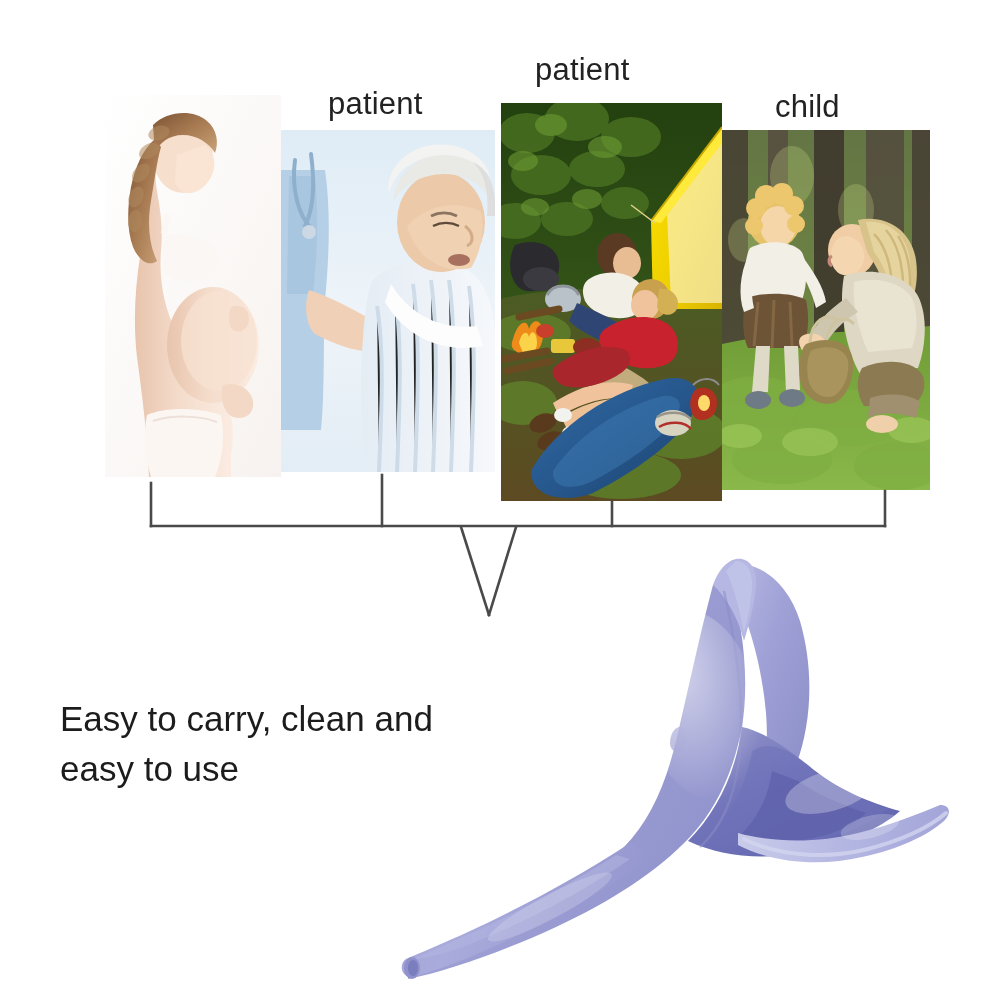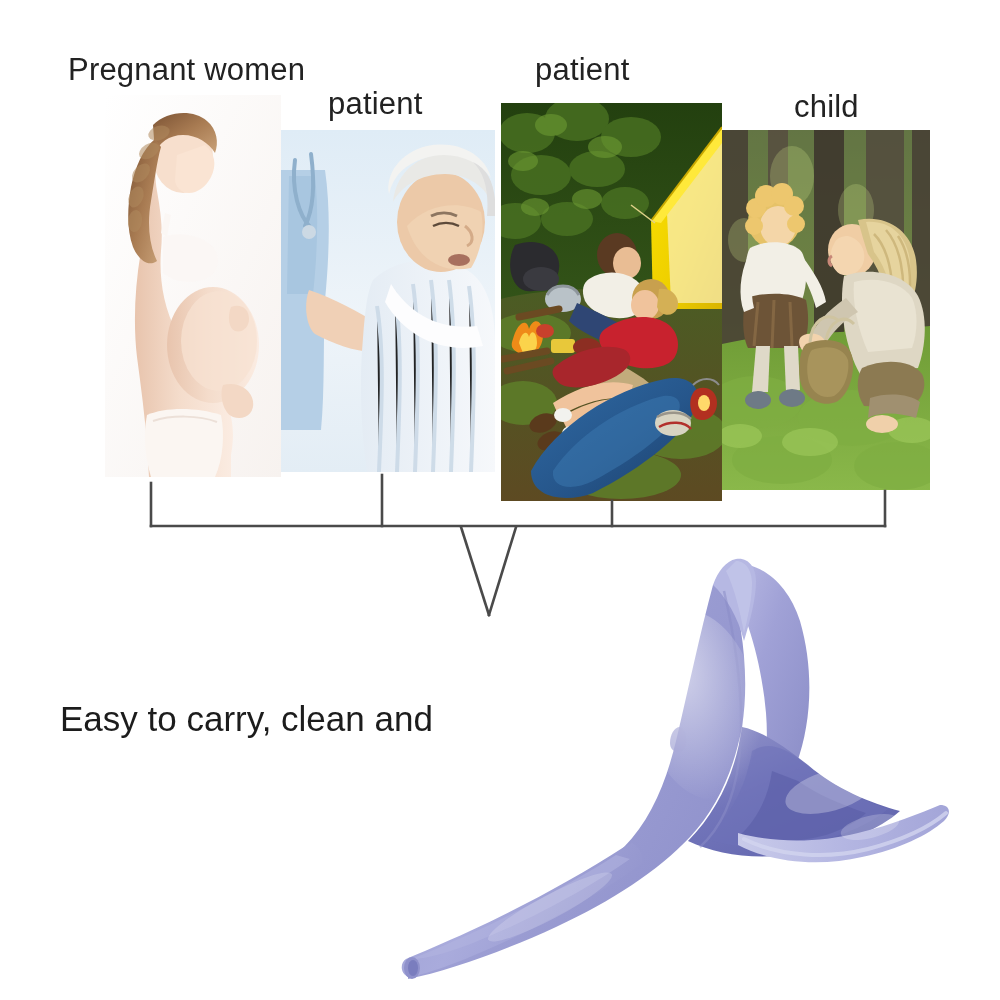--- a/index.html
+++ b/index.html
@@ -22,21 +22,21 @@
     position: absolute;
     color: #222222;
     font-weight: 400;
     letter-spacing: 0.2px;
     white-space: nowrap;
     line-height: 1;
   }
   #label-pregnant { left: 68px;  top: 54px; font-size: 31px; }
   #label-patient  { left: 328px; top: 88px; font-size: 31px; text-align: right; }
   #label-outdoor  { left: 535px; top: 54px; font-size: 31px; }
-  #label-child    { left: 794px; top: 91px; font-size: 31px; }
+  #label-child    { left: 775px; top: 91px; font-size: 31px; }
 
   
   .photo {
     position: absolute;
     overflow: hidden;
     background: #ffffff;
   }
   .photo > svg { display: block; width: 100%; height: 100%; }
 
   #photo-pregnant { left: 105px; top: 95px;  width: 176px; height: 382px; }
@@ -74,21 +74,20 @@
     width: 570px;
     height: 430px;
   }
   #product > svg { display: block; width: 100%; height: 100%; }
 </style>
 </head>
 <body>
 
 <div id="canvas">
 
-  <div class="use-label" id="label-pregnant">Pregnant women</div>
 
   <div class="use-label" id="label-patient">patient</div>
 
   <div class="use-label" id="label-outdoor">patient</div>
 
   <div class="use-label" id="label-child">child</div>
 
   <div class="photo" id="photo-pregnant" aria-label="Side profile of a pregnant woman in white underwear holding her belly on a white background">
     <svg viewBox="0 0 176 382" preserveAspectRatio="none">
       <defs>
@@ -481,20 +480,21 @@
 
       <path d="M151 66 L885 66"></path>
 
       <path d="M461 67 L489 155"></path>
       <path d="M516 67 L489 155"></path>
     </g>
   </svg>
 
   <div id="caption">
     <span class="cap-line">Easy to carry, clean and</span>
+    <span class="cap-line">easy to use</span>
   </div>
 
   <div id="product" aria-label="Light purple silicone funnel-shaped female urination device with a long tapered spout">
     <svg viewBox="0 0 570 430" preserveAspectRatio="none">
       <defs>
         <linearGradient id="pdBody" x1="0.1" y1="0" x2="0.9" y2="1">
           <stop offset="0%" stop-color="#b6b7e2"></stop>
           <stop offset="35%" stop-color="#a0a1d6"></stop>
           <stop offset="70%" stop-color="#9395cd"></stop>
           <stop offset="100%" stop-color="#8789c4"></stop>

